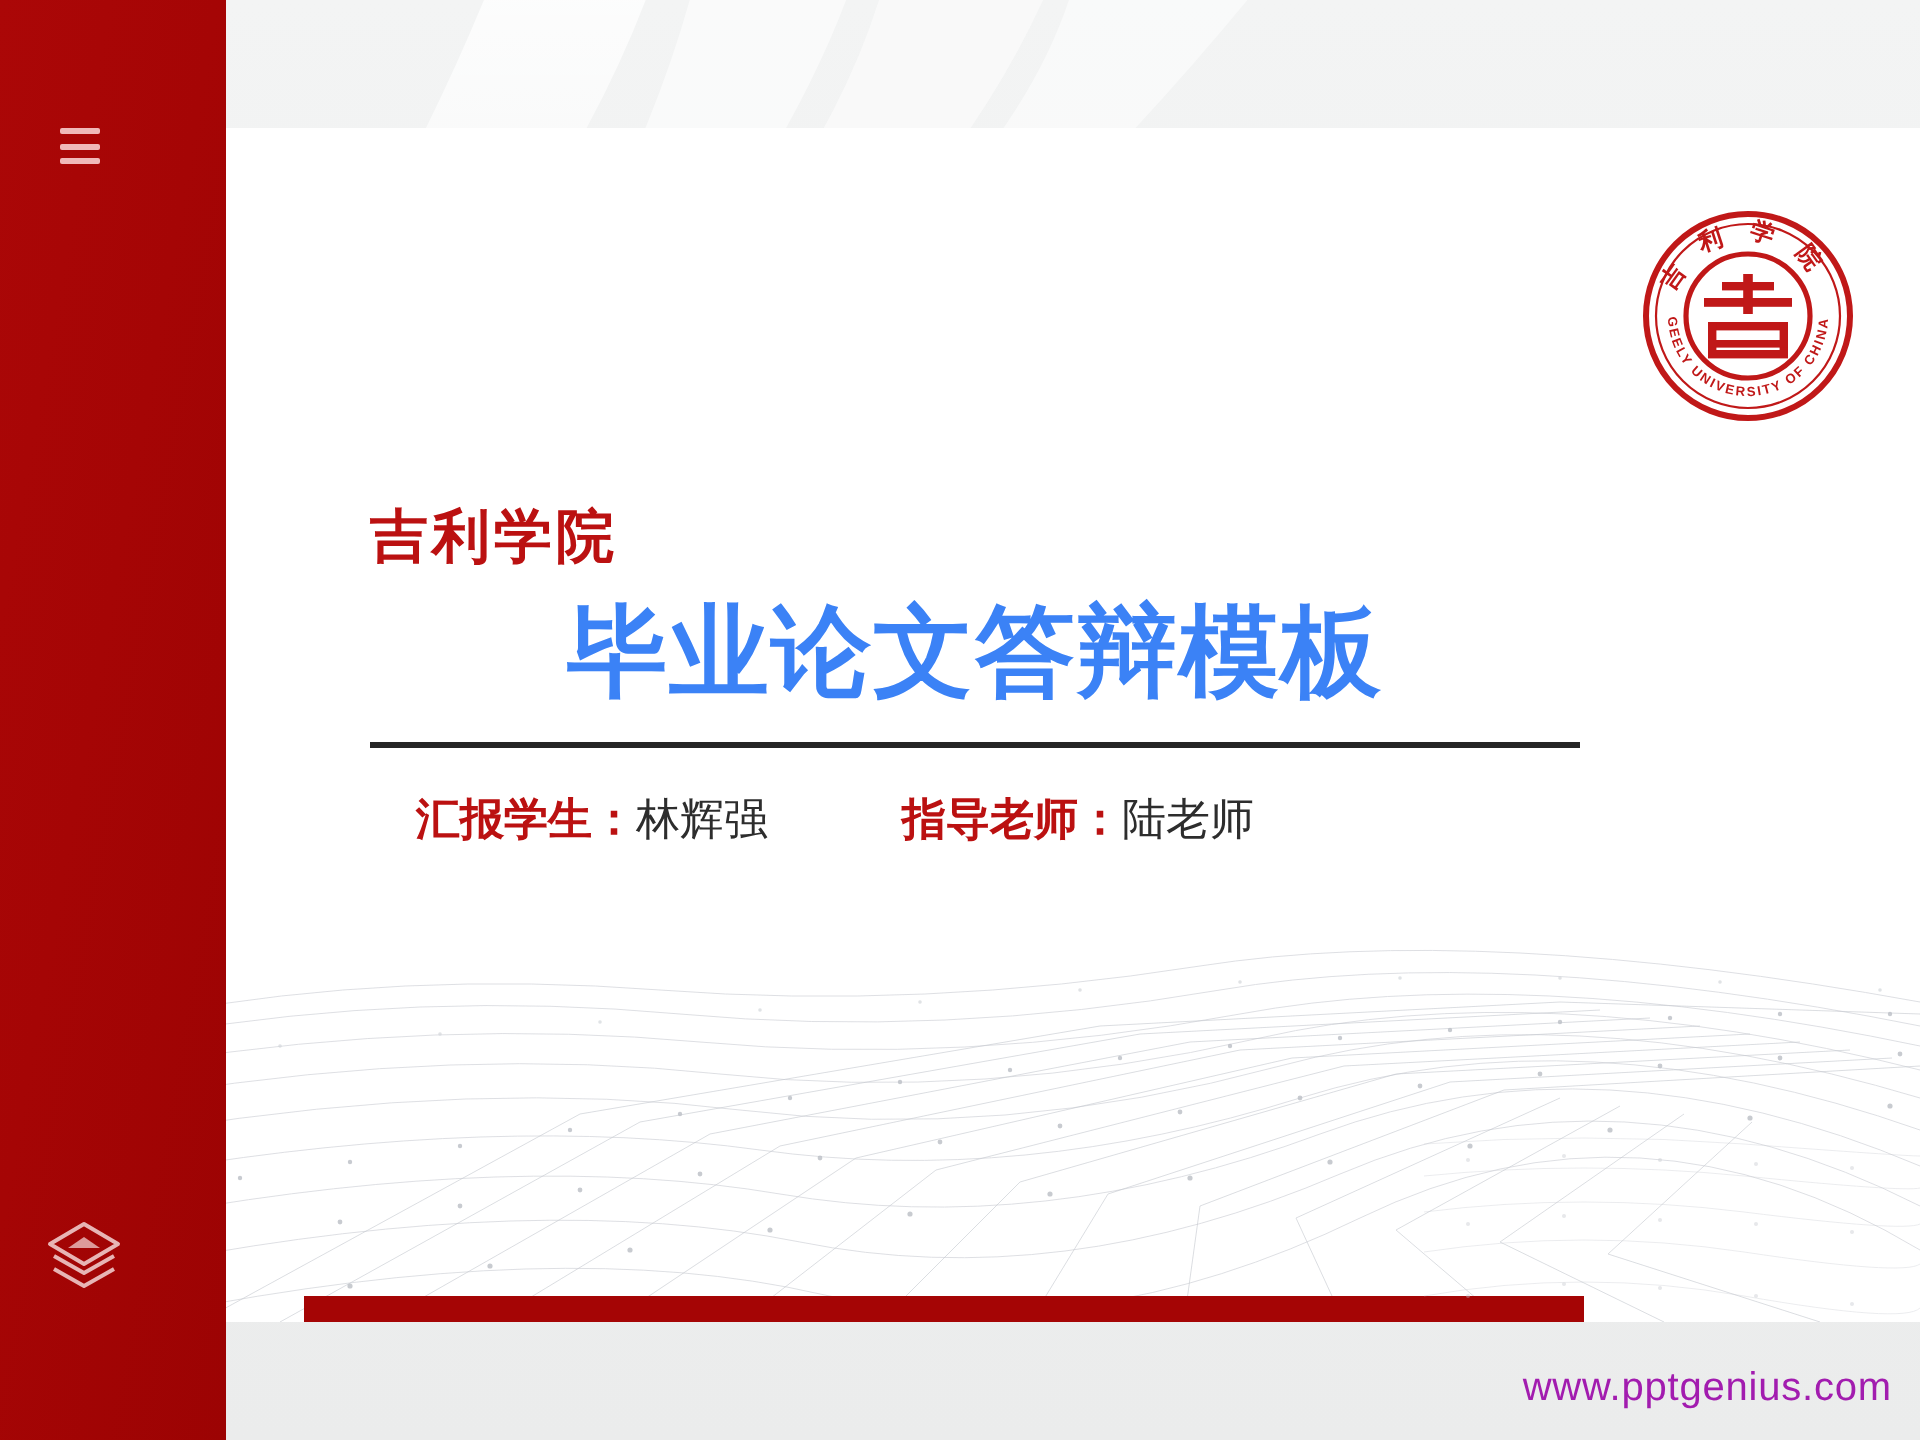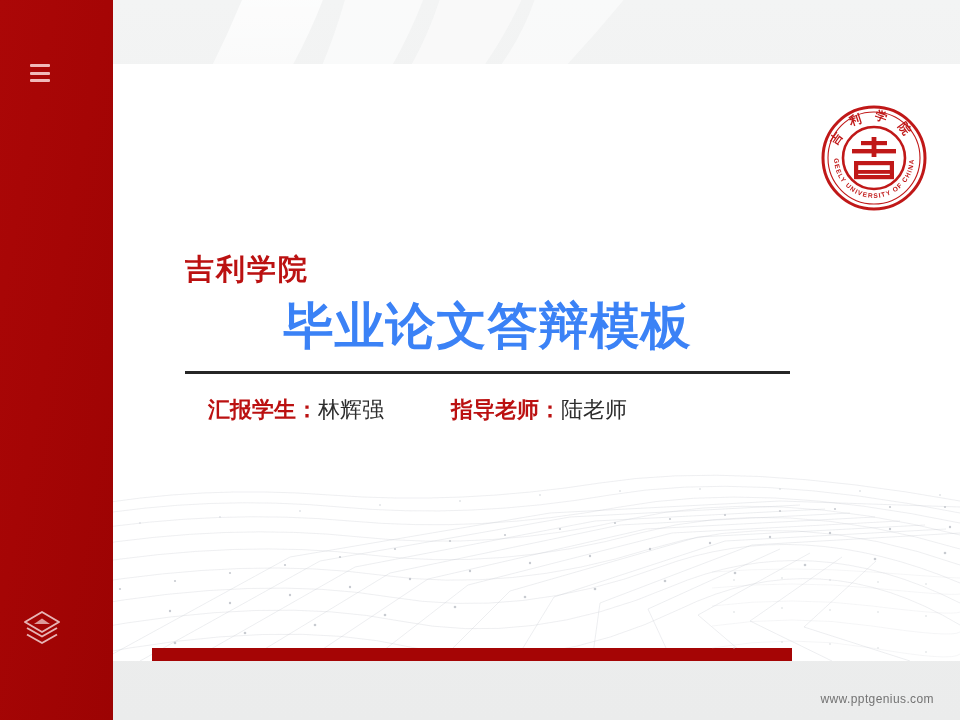--- a/index.html
+++ b/index.html
@@ -172,24 +172,24 @@
     bottom: 0;
     width: 640px;
     height: 13px;
     background: #a50505;
     z-index: 6;
   }
 
   
   .site-url {
     position: absolute;
-    right: 26px;
+    right: 14px;
     bottom: 14px;
-    font-size: 12px;
-    color: #737373;
+    font-size: 20px;
+    color: #a21caf;
     letter-spacing: .4px;
     z-index: 7;
   }
 </style>
 </head>
 <body>
 
 <div class="slide">
 
   <div class="bg-base"></div>

